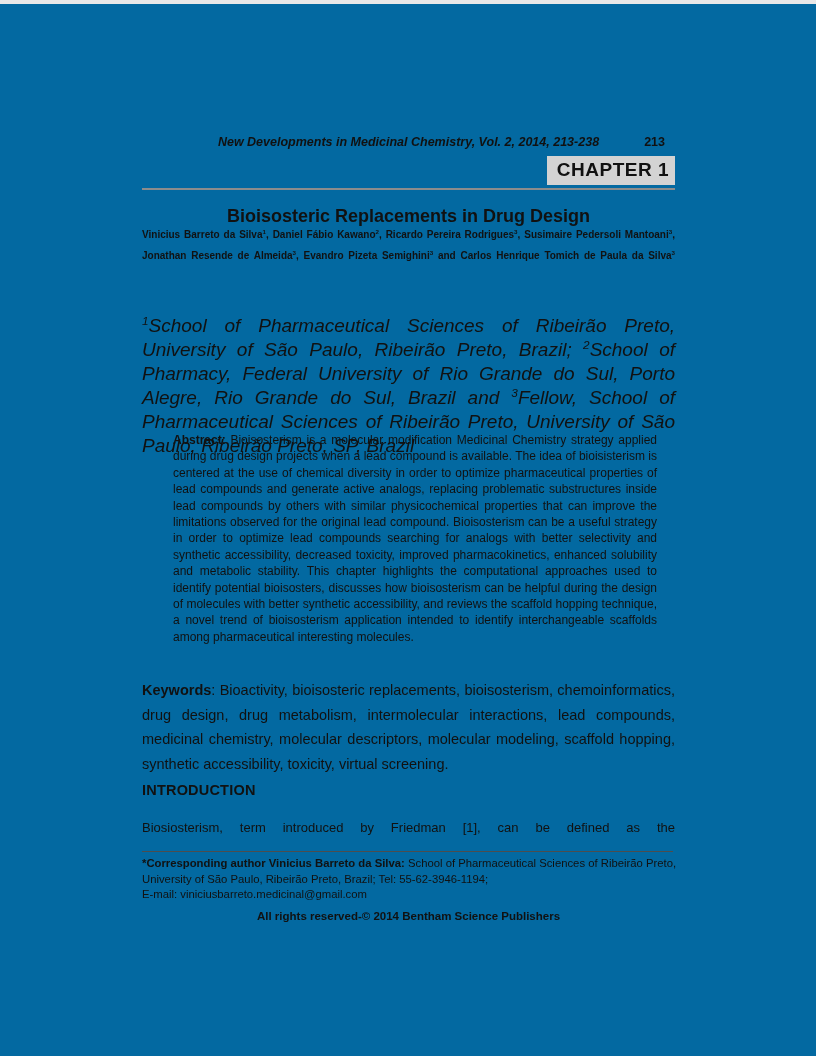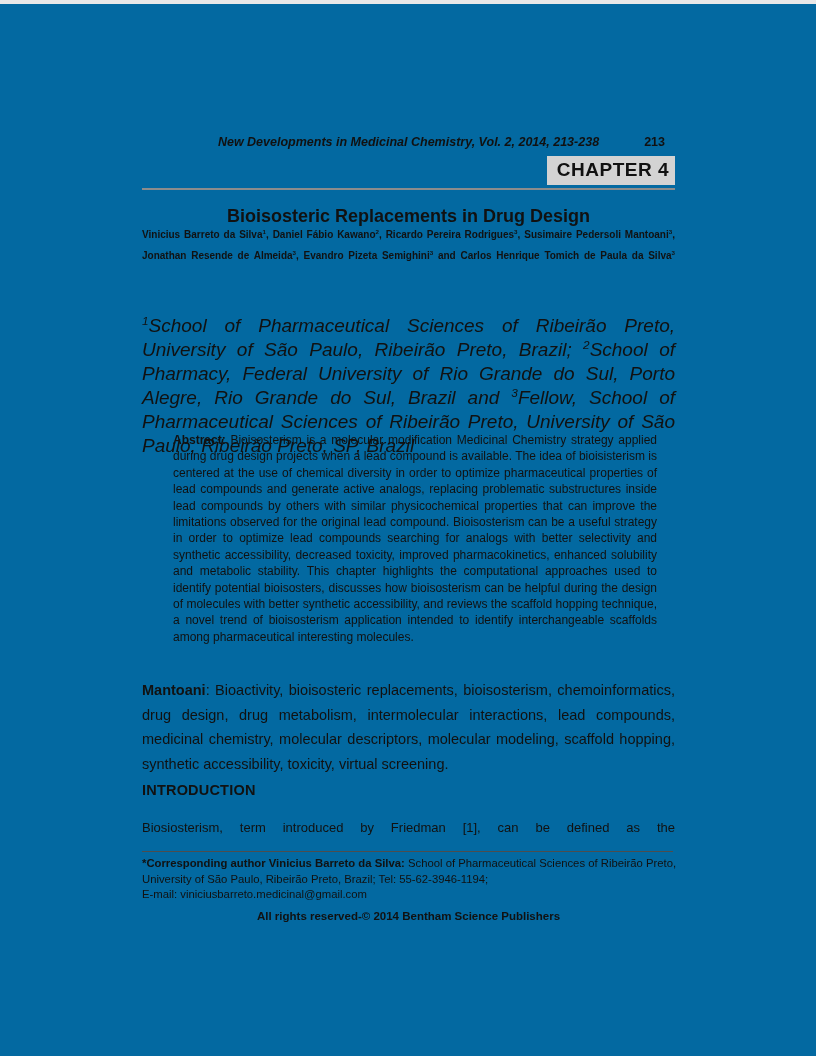--- a/index.html
+++ b/index.html
@@ -70,34 +70,34 @@
 <body>
 
 <div class="page">
 
   <div class="abs col running">
     <span class="rtitle">New Developments in Medicinal Chemistry, Vol. 2, 2014, 213-238</span>
     <span class="pnum">213</span>
   </div>
 
   <div class="abs col chapterwrap">
-    <span class="chapter">CHAPTER 4</span>
+    <span class="chapter">CHAPTER 1</span>
   </div>
 
   <div class="abs col headrule"></div>
 
   <h1 class="abs col title" style="margin:0;text-align:center;">Bioisosteric Replacements in Drug Design</h1>
 
   <p class="abs col authors"><span>Vinicius Barreto da Silva</span><sup>1</sup><span>, Daniel Fábio Kawano</span><sup>2</sup><span>, Ricardo Pereira Rodrigues</span><sup>3</sup><span>, Susimaire Pedersoli Mantoani</span><sup>3</sup><span>, Jonathan Resende de Almeida</span><sup>3</sup><span>, Evandro Pizeta Semighini</span><sup>3</sup><span> and Carlos Henrique Tomich de Paula da Silva</span><sup>3</sup></p>
 
   <p class="abs col affil"><sup>1</sup><span>School of Pharmaceutical Sciences of Ribeirão Preto, University of São Paulo, Ribeirão Preto, Brazil; </span><sup>2</sup><span>School of Pharmacy, Federal University of Rio Grande do Sul, Porto Alegre, Rio Grande do Sul, Brazil and </span><sup>3</sup><span>Fellow, School of Pharmaceutical Sciences of Ribeirão Preto, University of São Paulo, Ribeirão Preto, SP, Brazil</span></p>
 
   <p class="abs abstract"><b>Abstract:</b><span> Bioisosterism is a molecular modification Medicinal Chemistry strategy applied during drug design projects when a lead compound is available. The idea of bioisisterism is centered at the use of chemical diversity in order to optimize pharmaceutical properties of lead compounds and generate active analogs, replacing problematic substructures inside lead compounds by others with similar physicochemical properties that can improve the limitations observed for the original lead compound. Bioisosterism can be a useful strategy in order to optimize lead compounds searching for analogs with better selectivity and synthetic accessibility, decreased toxicity, improved pharmacokinetics, enhanced solubility and metabolic stability. This chapter highlights the computational approaches used to identify potential bioisosters, discusses how bioisosterism can be helpful during the design of molecules with better synthetic accessibility, and reviews the scaffold hopping technique, a novel trend of bioisosterism application intended to identify interchangeable scaffolds among pharmaceutical interesting molecules.</span></p>
 
-  <p class="abs col keywords"><b>Mantoani</b><span>: Bioactivity, bioisosteric replacements, bioisosterism, chemoinformatics, drug design, drug metabolism, intermolecular interactions, lead compounds, medicinal chemistry, molecular descriptors, molecular modeling, scaffold hopping, synthetic accessibility, toxicity, virtual screening.</span></p>
+  <p class="abs col keywords"><b>Keywords</b><span>: Bioactivity, bioisosteric replacements, bioisosterism, chemoinformatics, drug design, drug metabolism, intermolecular interactions, lead compounds, medicinal chemistry, molecular descriptors, molecular modeling, scaffold hopping, synthetic accessibility, toxicity, virtual screening.</span></p>
 
   <h2 class="abs col introhead" style="margin:0;">INTRODUCTION</h2>
 
   <p class="abs col introtext">Biosiosterism, term introduced by Friedman [1], can be defined as the</p>
 
   <div class="abs footrule" style="left:142px;"></div>
 
   <p class="abs footnote" style="left:142px;"><b>*Corresponding author Vinicius Barreto da Silva:</b><span> School of Pharmaceutical Sciences of Ribeirão Preto, University of São Paulo, Ribeirão Preto, Brazil; Tel: 55-62-3946-1194;</span><br>
      <span>E-mail: viniciusbarreto.medicinal@gmail.com</span></p>
 

